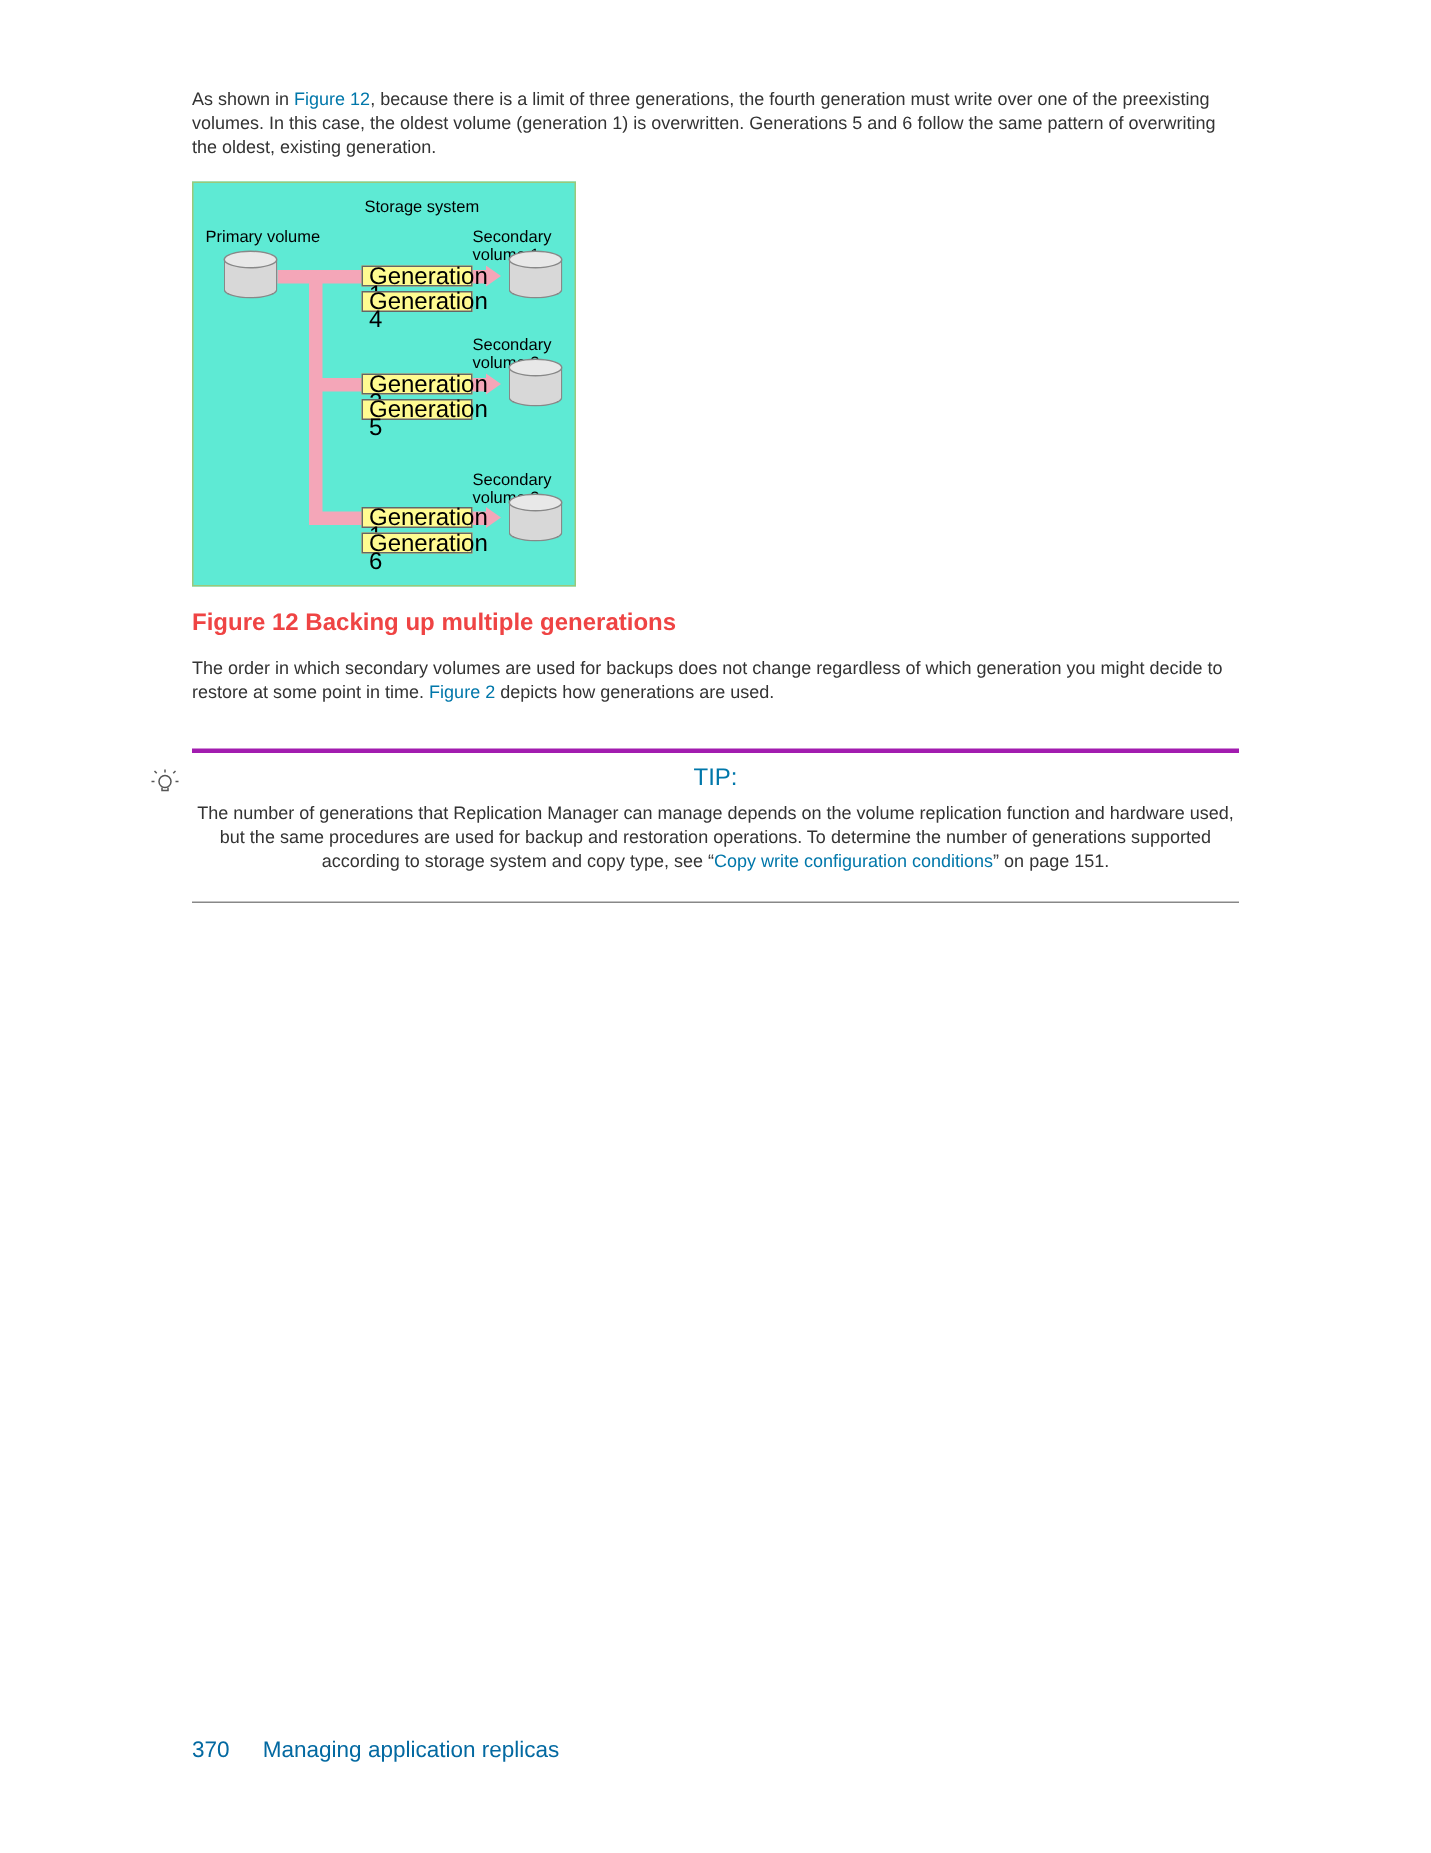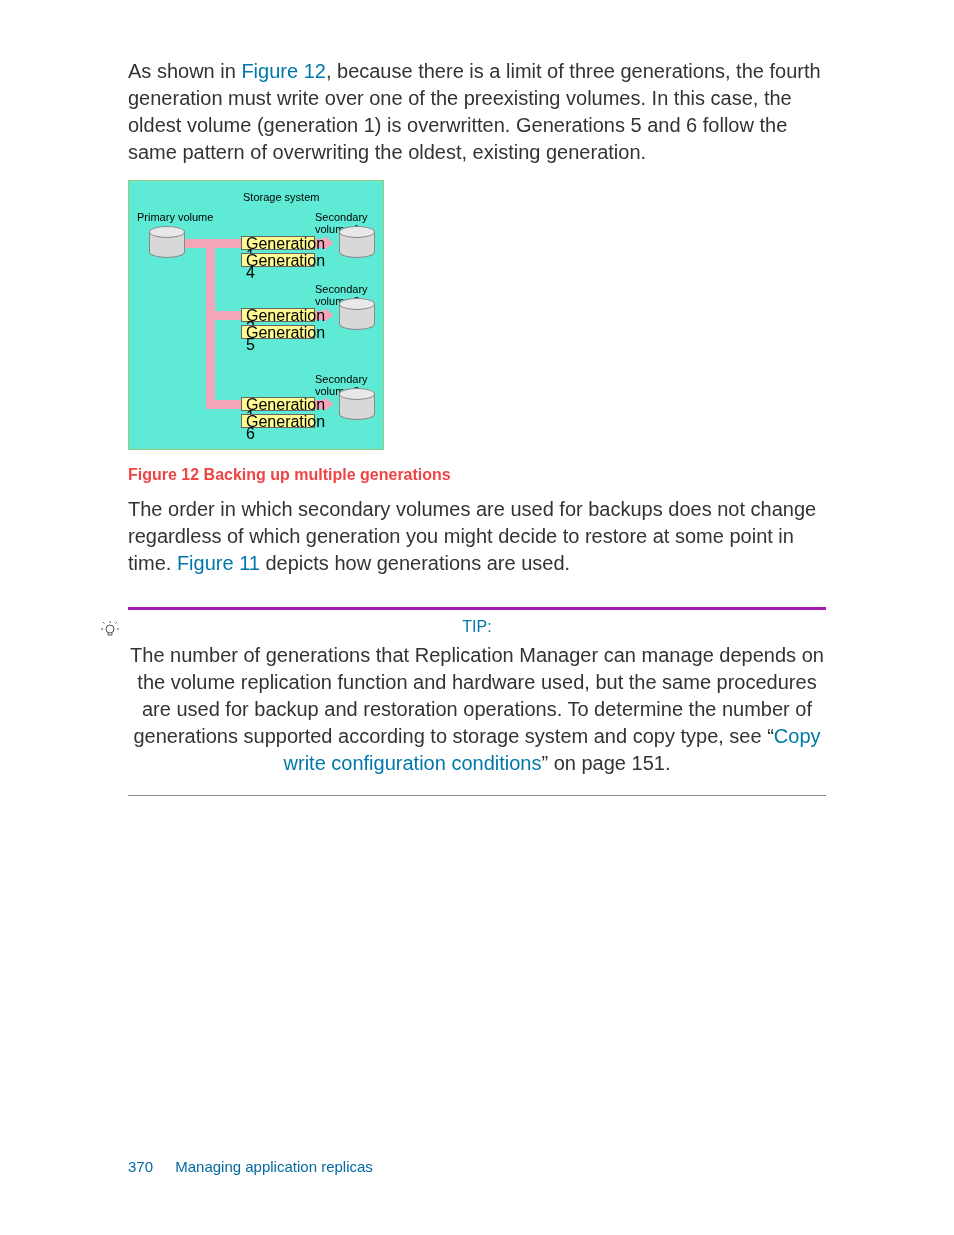--- a/index.html
+++ b/index.html
@@ -12,21 +12,21 @@
     background: #fff;
     color: #000;
   }
   .page {
     position: relative;
     width: 954px;
     height: 1235px;
     padding: 58px 128px 0 128px;
   }
   .body-text {
-    font-size: 20px;
+    font-size: 12px;
     line-height: 1.35;
     color: #333;
     margin: 0 0 14px 0;
   }
   .link {
     color: #0077aa;
     cursor: pointer;
   }
   .diagram-wrap {
     width: 304px;
@@ -162,21 +162,21 @@
       <div class="gen-box" style="left:112px; top:233px;">Generation 6</div>
       <div class="d-label" style="left:186px; top:192px;">Secondary volume 3</div>
       <div class="cyl-body" style="left:210px; top:213px;"></div>
       <div class="cyl-top" style="left:210px; top:207px;"></div>
     </div>
   </div>
 
   <p class="figure-caption">Figure 12 Backing up multiple generations</p>
 
   <p class="body-text">
-    <span>The order in which secondary volumes are used for backups does not change regardless of which generation you might decide to restore at some point in time. </span><span class="link">Figure 11</span><span> depicts how generations are used.</span>
+    <span>The order in which secondary volumes are used for backups does not change regardless of which generation you might decide to restore at some point in time. </span><span class="link">Figure 2</span><span> depicts how generations are used.</span>
   </p>
 
   <div class="tip-block">
     <span class="tip-icon">
       <svg viewBox="0 0 20 20" width="20" height="20">
         <g stroke="#555" stroke-width="1" fill="none">
           <circle cx="10" cy="9" r="4" fill="#fff"></circle>
           <path d="M8 13 L8 15 L12 15 L12 13"></path>
           <line x1="10" y1="1" x2="10" y2="3"></line>
           <line x1="3" y1="9" x2="1" y2="9"></line>

